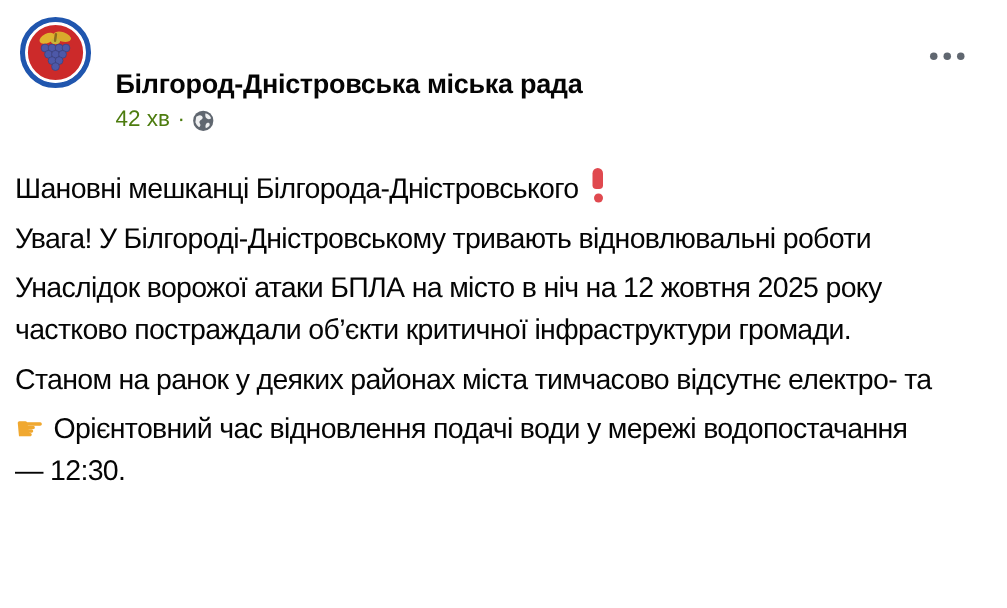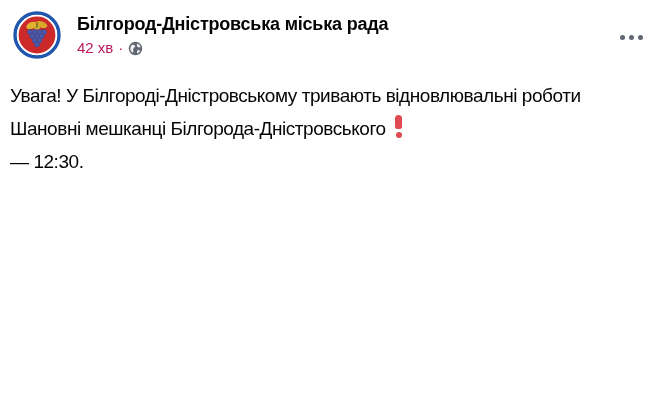--- a/index.html
+++ b/index.html
@@ -17,35 +17,35 @@
     display: flex;
     align-items: flex-start;
     padding: 11px 16px 0 13px;
   }
   .avatar {
     width: 48px;
     height: 48px;
     flex: 0 0 48px;
     cursor: pointer;
   }
-  .header-info { margin-left: 16px; padding-top: 1px; }
+  .header-info { margin-left: 16px; padding-top: 1px; margin-top: 32px; }
   .page-name {
     font-size: 18px;
     font-weight: bold;
     color: #050505;
     letter-spacing: -0.2px;
     line-height: 24px;
     cursor: pointer;
   }
   .meta-row {
     display: flex;
     align-items: center;
     margin-top: 3px;
     font-size: 15px;
-    color: #be185d;
+    color: #4d7c0f;
     line-height: 18px;
   }
   .meta-time { cursor: pointer; }
   .meta-sep { margin: 0 5px; }
   .globe-icon { width: 15px; height: 15px; display: inline-block; }
   .more-btn {
     position: absolute;
     top: 26px;
     right: 16px;
     width: 48px;
@@ -156,29 +156,35 @@
     <div class="more-btn">
       <span class="dot"></span>
       <span class="dot"></span>
       <span class="dot"></span>
     </div>
   </div>
 
   <div class="body-text">
 
     <p>
+      <span>Шановні мешканці Білгорода-Дністровського</span><span class="exclaim"><span class="bar"></span><span class="pt"></span></span>
+    </p>
+
+    <p>
       <span class="line">Увага! У Білгороді-Дністровському тривають відновлювальні роботи</span>
     </p>
 
     <p>
-      <span>Шановні мешканці Білгорода-Дністровського</span><span class="exclaim"><span class="bar"></span><span class="pt"></span></span>
-    </p>
-
-
-    <p>
+      <span class="line">Унаслідок ворожої атаки БПЛА на місто в ніч на 12 жовтня 2025 року</span>
+      <span class="line">частково постраждали об’єкти критичної інфраструктури громади.</span>
     </p>
 
     <p>
+      <span class="line">Станом на ранок у деяких районах міста тимчасово відсутнє електро- та</span>
+    </p>
+
+    <p>
+      <span class="line"><span class="hand">☛</span><span>Орієнтовний час відновлення подачі води у мережі водопостачання</span></span>
       <span class="line">— 12:30.</span>
     </p>
 
   </div>
 </div>
 
 </body></html>

